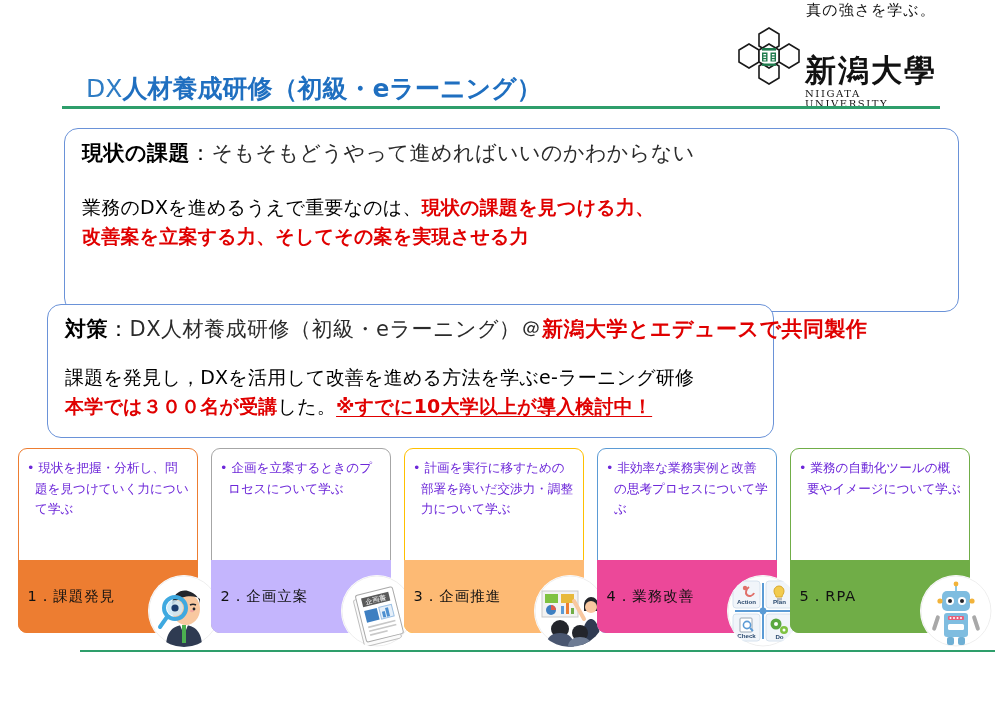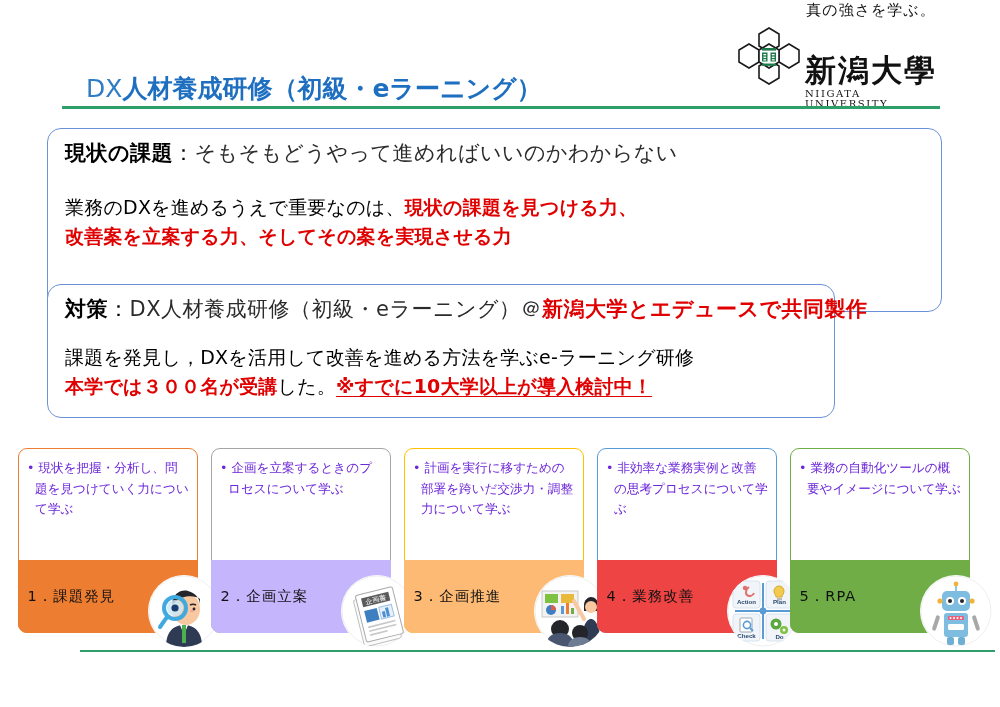--- a/index.html
+++ b/index.html
@@ -54,22 +54,22 @@
   }
 
   
   .infobox{
     position:absolute;
     border:1.6px solid #6A92D8;
     border-radius:14px;
     background:#ffffff;
     box-sizing:border-box;
   }
-  #box1{left:47px;top:128px;width:895px;height:184px;}
-  #box2{left:47px;top:284px;width:788px;height:134px;}
+  #box1{left:64px;top:128px;width:895px;height:184px;}
+  #box2{left:47px;top:304px;width:727px;height:134px;}
 
   .ib-head{
     position:absolute;left:17px;top:10px;
     font-size:21px;font-weight:700;color:#000;white-space:nowrap;
     letter-spacing:0.5px;
   }
   .ib-head .sep{font-weight:400;}
   .ib-head .light{font-weight:400;color:#2b2b2b;}
   .ib-head .red{color:#E00000;font-weight:700;}
 
@@ -121,21 +121,21 @@
     overflow:hidden;
   }
 
   #card1{left:18px;border-color:#ED7D31;}
   #card1 .card-foot{background:#ED7D31;}
   #card2{left:211px;border-color:#A6A6A6;}
   #card2 .card-foot{background:#c4b5fd;}
   #card3{left:404px;border-color:#FFC000;}
   #card3 .card-foot{background:#fdba74;}
   #card4{left:597px;border-color:#5B9BD5;}
-  #card4 .card-foot{background:#ef4444;}
+  #card4 .card-foot{background:#ec4899;}
   #card5{left:790px;border-color:#70AD47;}
   #card5 .card-foot{background:#70AD47;}
 
   .bottom-rule{
     position:absolute;left:80px;top:650px;width:915px;height:2px;
     background:#2E9E6B;
   }
 </style>
 </head>
 <body>

